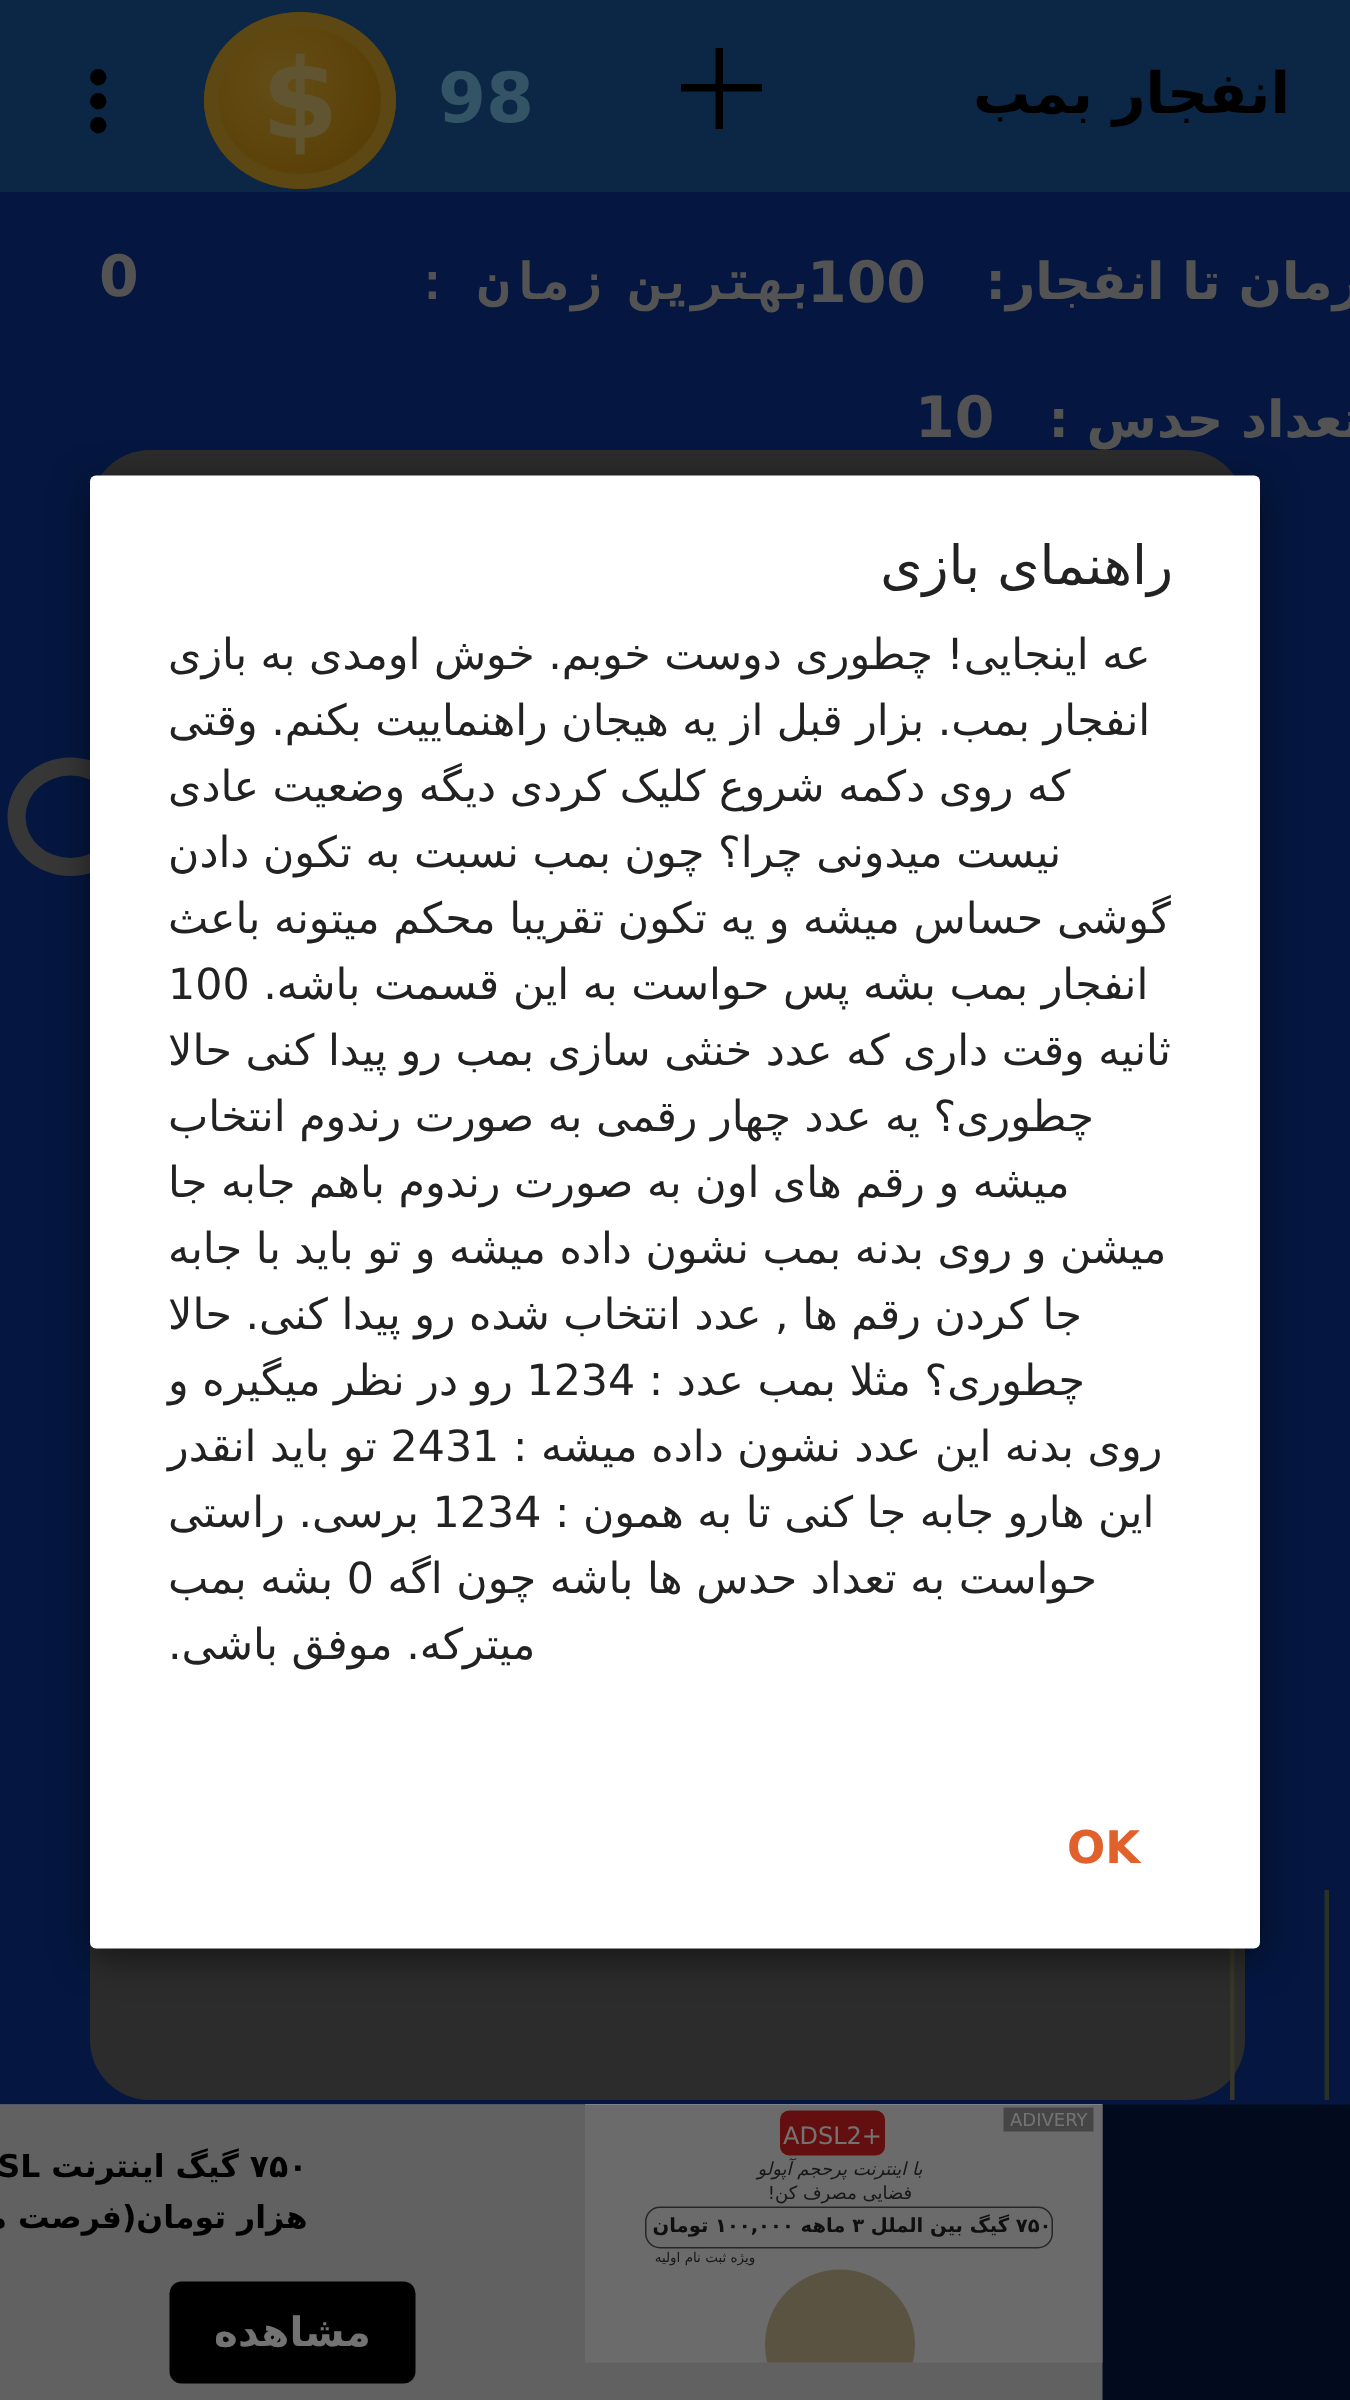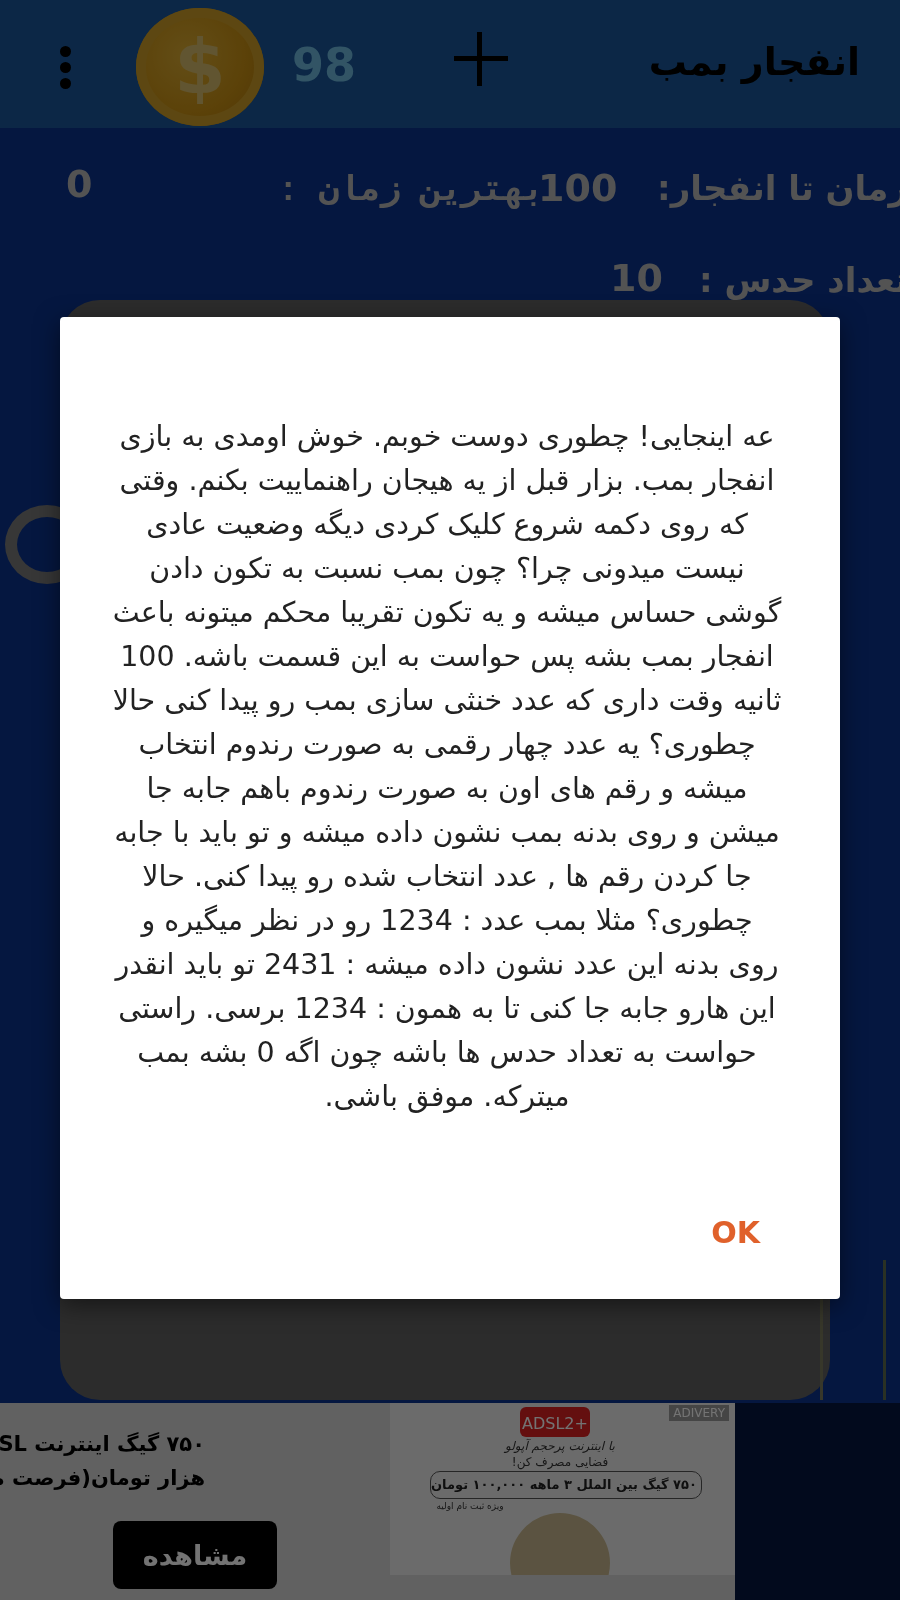--- a/index.html
+++ b/index.html
@@ -41,21 +41,21 @@
   .scrim { position:absolute; inset:0; background:rgba(0,0,0,0.6); }
 
   .dialog {
     position:absolute; left:60px; top:317px; width:780px; height:982px;
     background:#fff; border-radius:4px; box-shadow:0 6px 24px rgba(0,0,0,0.5);
   }
   .dialog-title {
     position:absolute; right:58px; top:40px; font-size:36px; color:#222; direction:rtl;
   }
   .dialog-body {
-    position:absolute; right:58px; top:98px; width:670px; direction:rtl; text-align:center;
+    position:absolute; right:58px; top:98px; width:670px; direction:rtl; text-align:left;
     font-size:28.5px; line-height:44px; color:#222;
   }
   .ok-button {
     position:absolute; right:80px; top:898px; font-size:30px; font-weight:bold; color:#e0612b;
     background:none; border:none; cursor:pointer; padding:0;
     font-family:"DejaVu Sans", sans-serif;
   }
 
   .ad {
     position:absolute; left:0; top:1403px; width:735px; height:197px; background:#d8d8d8;
@@ -70,21 +70,21 @@
     border-radius:8px; color:#fff; font-size:27px; font-weight:bold;
     display:flex; align-items:center; justify-content:center; border:none;
     font-family:"DejaVu Sans", sans-serif;
   }
   .ad-image {
     position:absolute; left:390px; top:0; width:345px; height:172px; background:#eeeeee; overflow:hidden;
   }
   .ad-badge { position:absolute; right:6px; top:2px; background:#9a9a9a; color:#fff; font-size:12px; padding:1px 4px; }
   .ad-tag { position:absolute; left:130px; top:4px; width:70px; height:30px; background:#d22; color:#fff; font-size:16px; font-weight:normal; border-radius:6px; text-align:center; line-height:34px; }
   .ad-line { position:absolute; left:30px; width:280px; text-align:center; direction:rtl; font-size:12px; color:#333; }
-  .ad-offer { position:absolute; left:40px; top:68px; width:270px; height:26px; border:1px solid #555; border-radius:10px; font-size:13px; font-weight:bold; text-align:left; line-height:26px; direction:rtl; color:#222; }
+  .ad-offer { position:absolute; left:40px; top:68px; width:270px; height:26px; border:1px solid #555; border-radius:10px; font-size:13px; font-weight:bold; text-align:right; line-height:26px; direction:rtl; color:#222; }
   .ad-moon { position:absolute; left:120px; top:110px; width:100px; height:100px; border-radius:50%; background:#c9b990; }
 </style>
 </head>
 <body>
 
 <div class="app">
   <div class="appbar">
     <div class="title">انفجار بمب</div>
     <div class="plus"></div>
     <div class="coins">98</div>
@@ -106,20 +106,21 @@
   <div class="stat" style="right:-8px; top:168px;">زمان تا انفجار:</div>
   <div class="stat" style="left:538px; top:166px; font-size:38px;">100</div>
   <div class="stat" style="left:278px; top:168px;font-family:Liberation Mono, monospace;">بهترین زمان :</div>
   <div class="stat" style="left:66px; top:162px; font-size:38px;">0</div>
   <div class="stat" style="right:-8px; top:260px;">تعداد حدس :</div>
   <div class="stat" style="left:610px; top:256px; font-size:38px;">10</div>
 
   <div class="scrim"></div>
 
   <div class="dialog">
+    <div class="dialog-title">راهنمای بازی</div>
     <div class="dialog-body">عه اینجایی! چطوری دوست خوبم. خوش اومدی به بازی انفجار بمب. بزار قبل از یه هیجان راهنماییت بکنم. وقتی که روی دکمه شروع کلیک کردی دیگه وضعیت عادی نیست میدونی چرا؟ چون بمب نسبت به تکون دادن گوشی حساس میشه و یه تکون تقریبا محکم میتونه باعث انفجار بمب بشه پس حواست به این قسمت باشه. 100 ثانیه وقت داری که عدد خنثی سازی بمب رو پیدا کنی حالا چطوری؟ یه عدد چهار رقمی به صورت رندوم انتخاب میشه و رقم های اون به صورت رندوم باهم جابه جا میشن و روی بدنه بمب نشون داده میشه و تو باید با جابه جا کردن رقم ها , عدد انتخاب شده رو پیدا کنی. حالا چطوری؟ مثلا بمب عدد : 1234 رو در نظر میگیره و روی بدنه این عدد نشون داده میشه : 2431 تو باید انقدر این هارو جابه جا کنی تا به همون : 1234 برسی. راستی حواست به تعداد حدس ها باشه چون اگه 0 بشه بمب میترکه.   موفق باشی.</div>
     <button class="ok-button">OK</button>
   </div>
 
   <div class="ad">
     <div class="ad-text">۷۵۰ گیگ اینترنت ADSL فقط ۱۰۰ هزار تومان(فرصت محدود)</div>
     <button class="ad-cta">مشاهده</button>
     <div class="ad-image">
       <div class="ad-badge">ADIVERY</div>
       <div class="ad-tag">ADSL2+</div>

